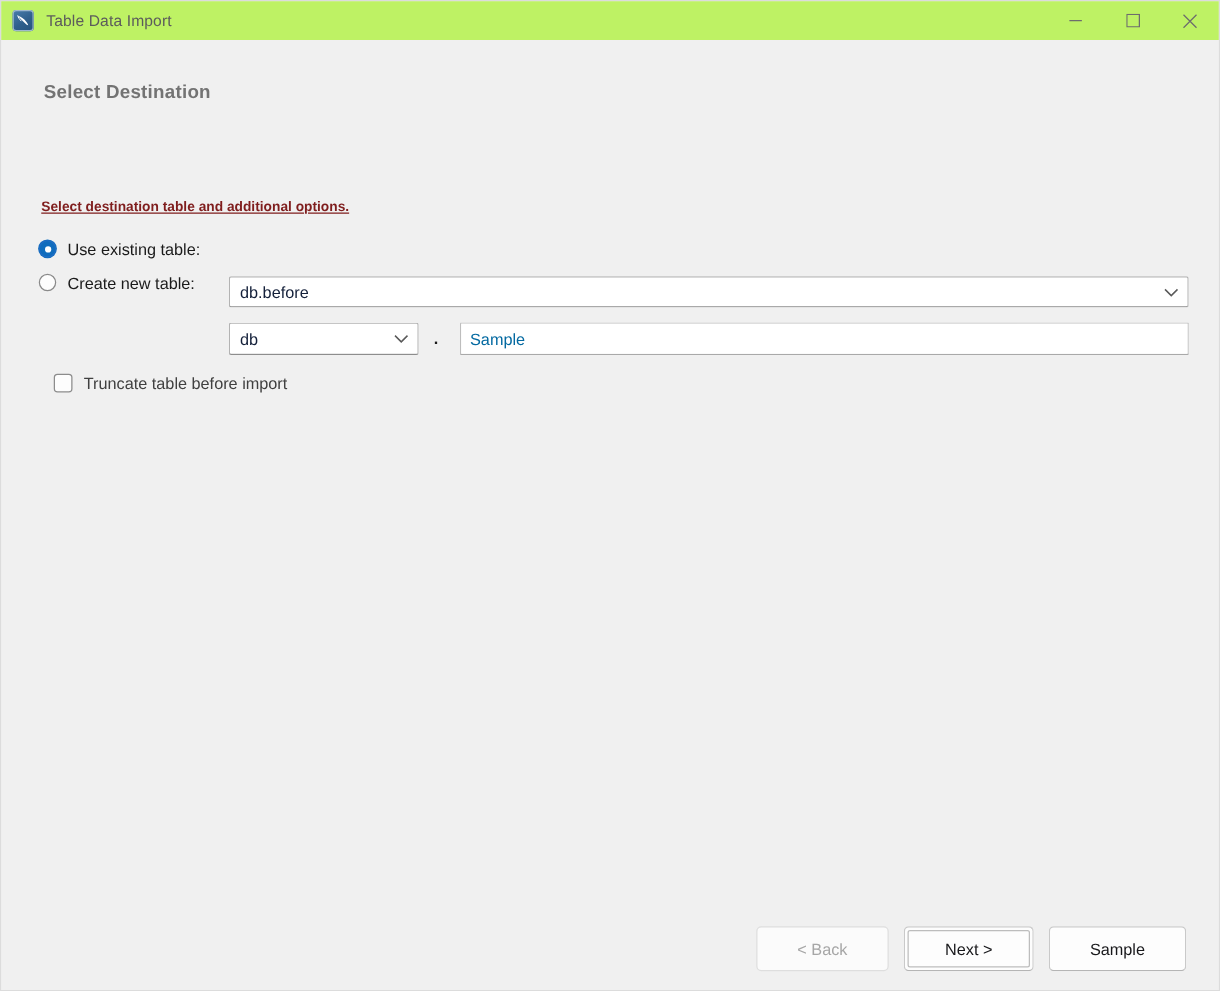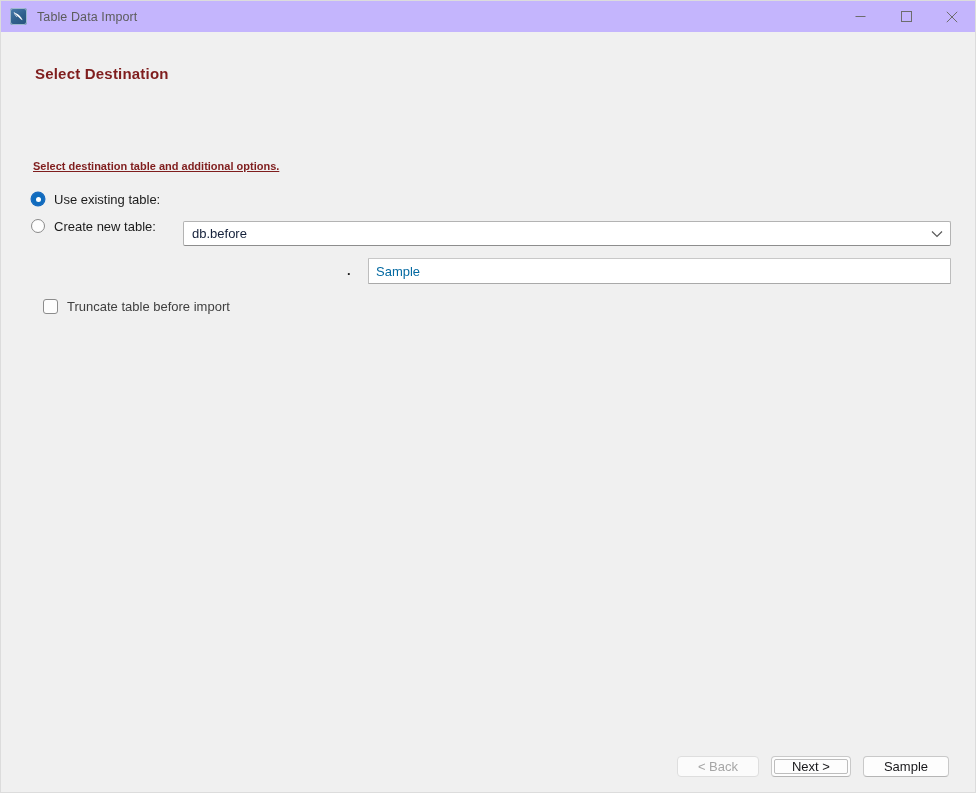--- a/index.html
+++ b/index.html
@@ -21,21 +21,21 @@
     background: #f0f0f0;
     box-sizing: border-box;
     border: 1px solid #dcdcdc;
     display: flex;
     flex-direction: column;
   }
 
   
   .titlebar {
     height: 31px;
-    background: #c4b5fd;
+    background: #bef264;
     display: flex;
     align-items: center;
     flex: 0 0 auto;
     position: relative;
   }
   .title-left {
     display: flex;
     align-items: center;
     padding-left: 9px;
     gap: 10px;
@@ -81,21 +81,21 @@
     position: relative;
     background: #f0f0f0;
   }
 
   .page-header {
     position: absolute;
     left: 34px;
     top: 33px;
     font-size: 15px;
     font-weight: bold;
-    color: #7f1d1d;
+    color: #737373;
     letter-spacing: 0.2px;
   }
 
   .section-label {
     position: absolute;
     left: 32px;
     top: 128px;
     font-size: 11px;
     font-weight: bold;
     color: #7f1d1d;
@@ -249,23 +249,23 @@
   .footer {
     position: absolute;
     right: 26px;
     bottom: 15px;
     display: flex;
     align-items: center;
     gap: 12px;
   }
   .btn {
     box-sizing: border-box;
-    height: 21px;
+    height: 36px;
     min-width: 65px;
-    padding: 0 20px;
+    padding: 0 32px;
     background: #fdfdfd;
     border: 1px solid #c9c9c9;
     border-bottom-color: #b5b5b5;
     border-radius: 4px;
     font-family: "Liberation Sans", sans-serif;
     font-size: 13px;
     color: #18181b;
     display: flex;
     align-items: center;
     justify-content: center;
@@ -343,20 +343,28 @@
             <path d="M1 1.5 L6 6.5 L11 1.5" stroke="#5a5a5a" stroke-width="1.2" fill="none"></path>
           </svg>
       </span>
     </div>
 
     <div class="row-new">
       <span class="radio"></span>
       <span class="radio-label">Create new table:</span>
     </div>
 
+    <div class="combo" id="schema-combo">
+      <span class="val">db</span>
+      <span class="chev">
+        <svg width="12" height="8" viewBox="0 0 12 8">
+            <path d="M1 1.5 L6 6.5 L11 1.5" stroke="#5a5a5a" stroke-width="1.2" fill="none"></path>
+          </svg>
+      </span>
+    </div>
 
     <span class="dot-sep">.</span>
 
     <input id="table-name-input" type="text" value="Sample" style="">
 
     <div class="row-truncate">
       <span class="checkbox"></span>
       <span class="check-label">Truncate table before import</span>
     </div>
 

